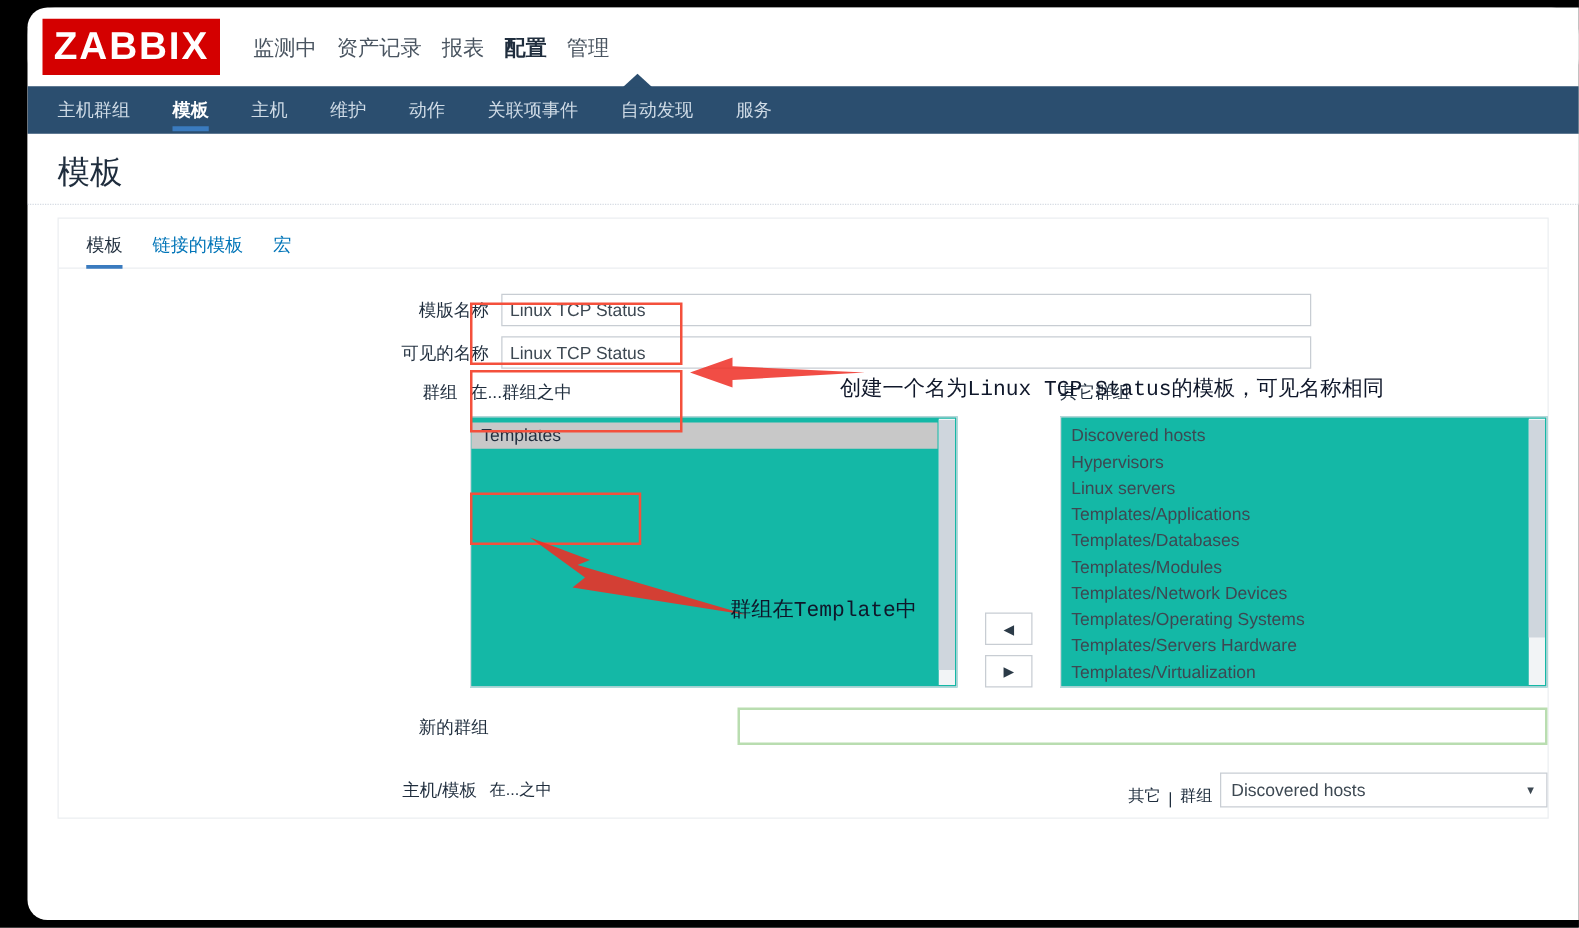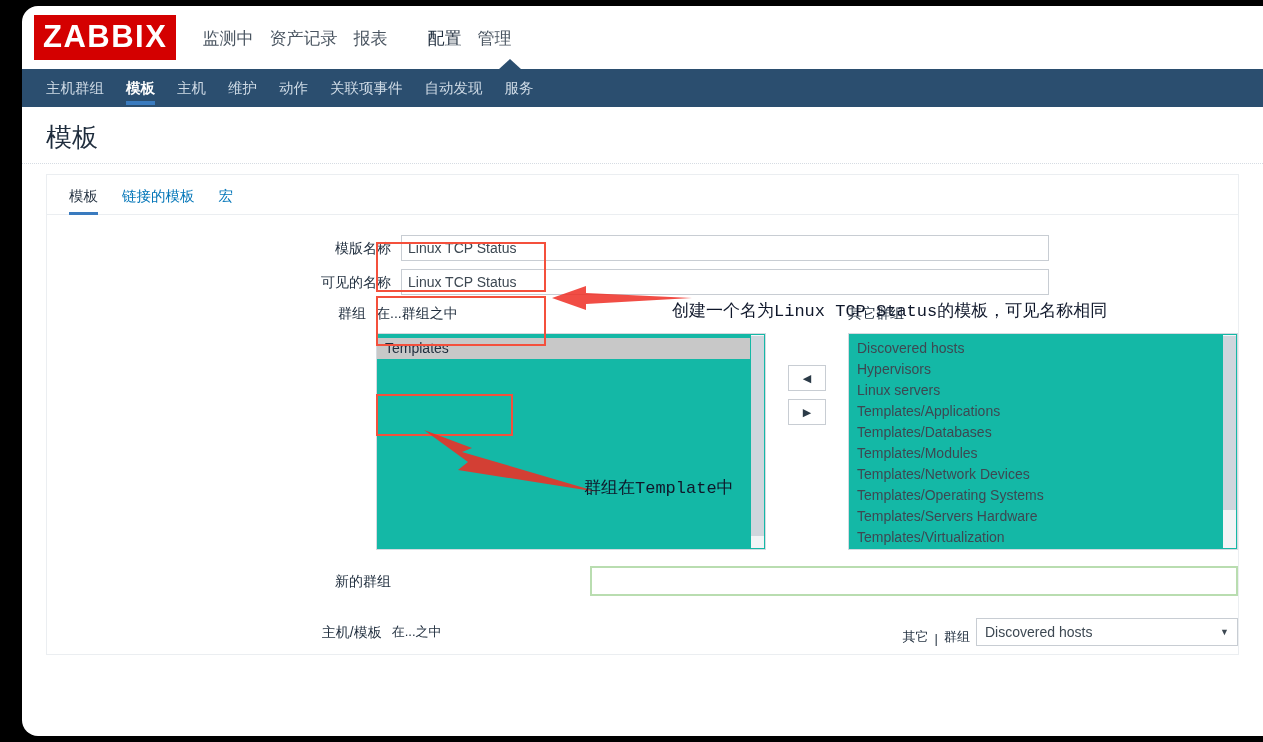--- a/index.html
+++ b/index.html
@@ -56,32 +56,31 @@
     position: relative;
     top: 1px;
   }
   .topmenu .mi {
     cursor: pointer;
     padding: 2px 2px;
     white-space: nowrap;
   }
   .topmenu .mi.active {
     color: #1f2d3d;
-    font-weight: 400;
-    margin-left: 24px;
+    font-weight: 700;
   }
   
   .subnav {
     position: relative;
     height: 38px;
     background: #2b4e6f;
     display: flex;
     align-items: center;
     padding-left: 24px;
-    gap: 22px;
+    gap: 34px;
     font-size: 14.5px;
     color: #cfdbe6;
     box-sizing: border-box;
   }
   .subnav .sn {
     cursor: pointer;
     position: relative;
     height: 38px;
     display: flex;
     align-items: center;
@@ -195,21 +194,21 @@
     border: 2px solid #b9ddb0;
     background: #ffffff;
     font-size: 14px;
     padding: 0 6px;
     box-sizing: border-box;
     font-family: "Liberation Sans", sans-serif;
     outline: none;
   }
   .multiselect-area {
     display: flex;
-    align-items: flex-start;
+    align-items: flex-end;
   }
   .ms-col {
     display: flex;
     flex-direction: column;
   }
   .ms-caption {
     font-size: 14px;
     color: #1f2d3d;
     margin-bottom: 10px;
     height: 18px;

